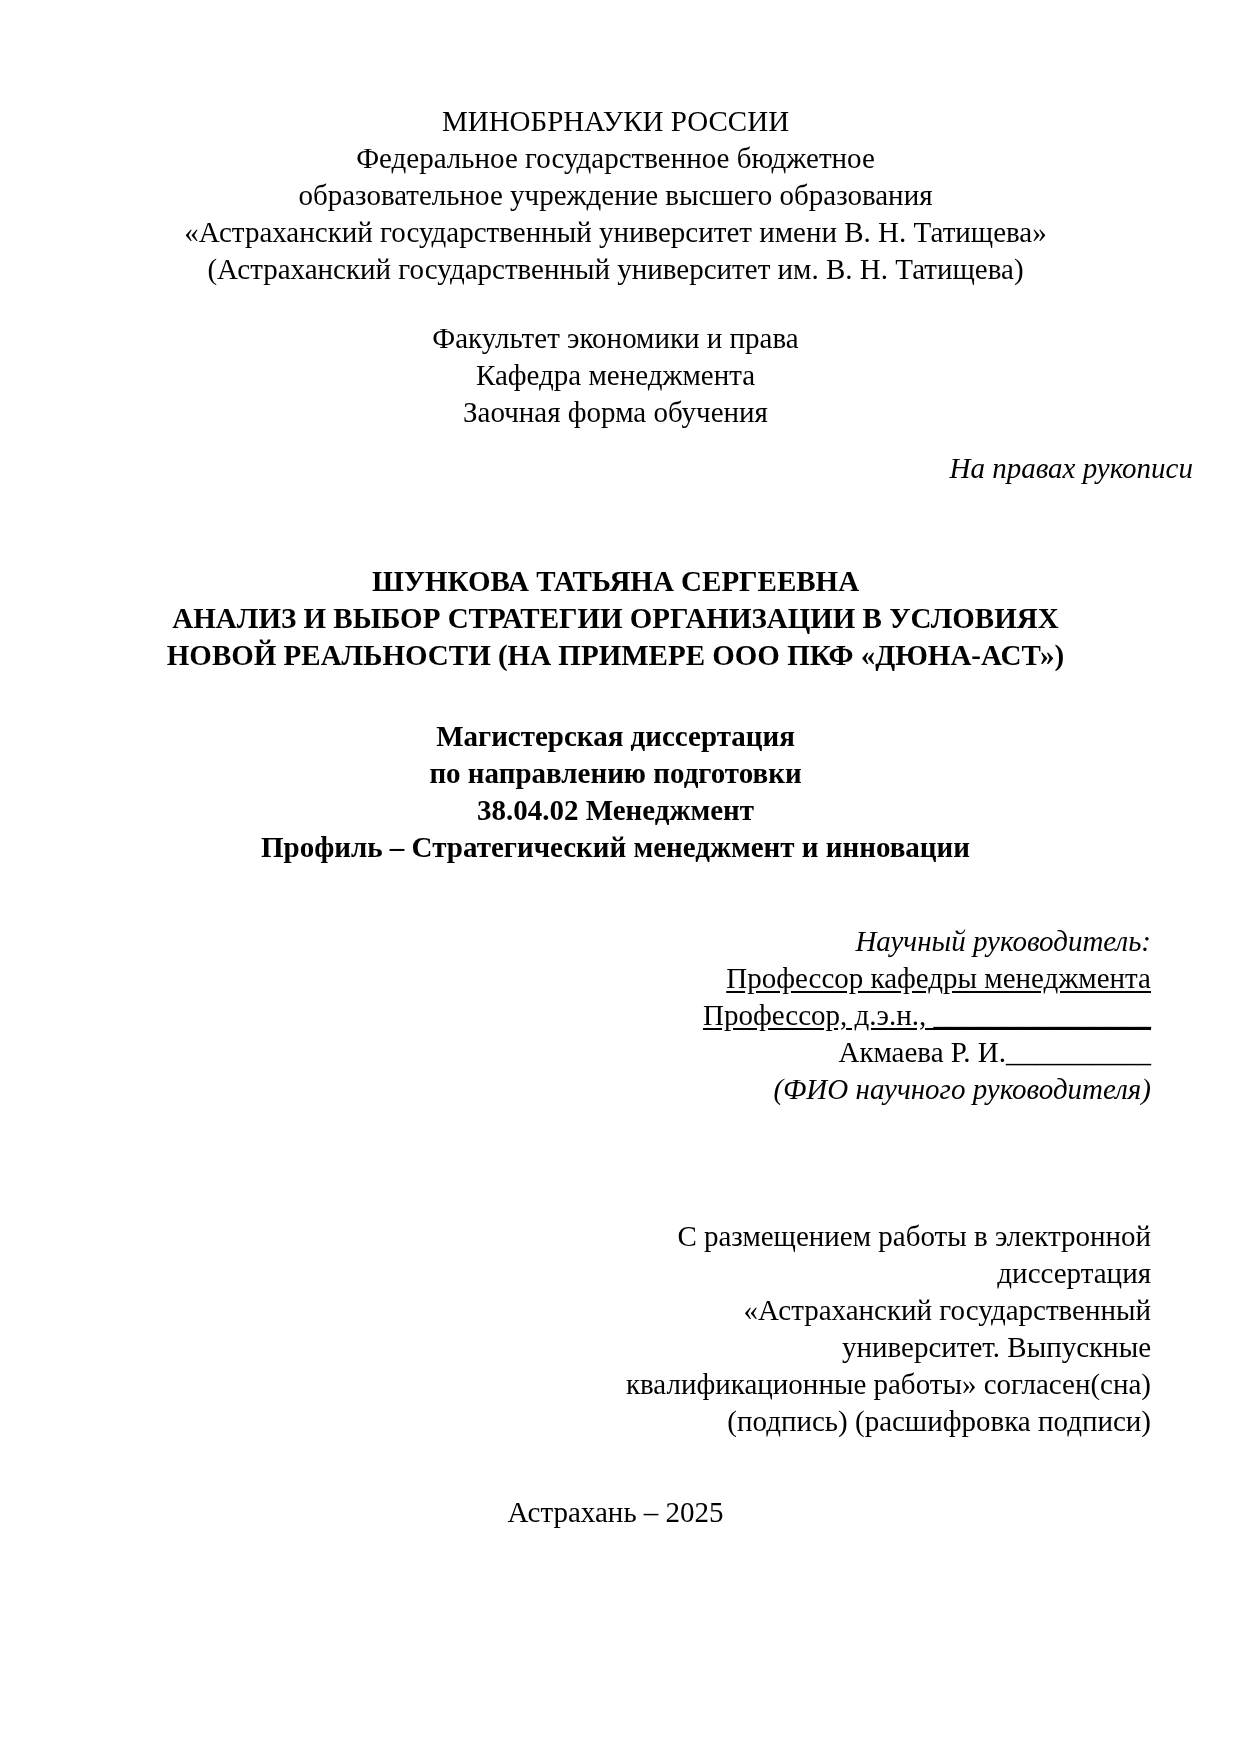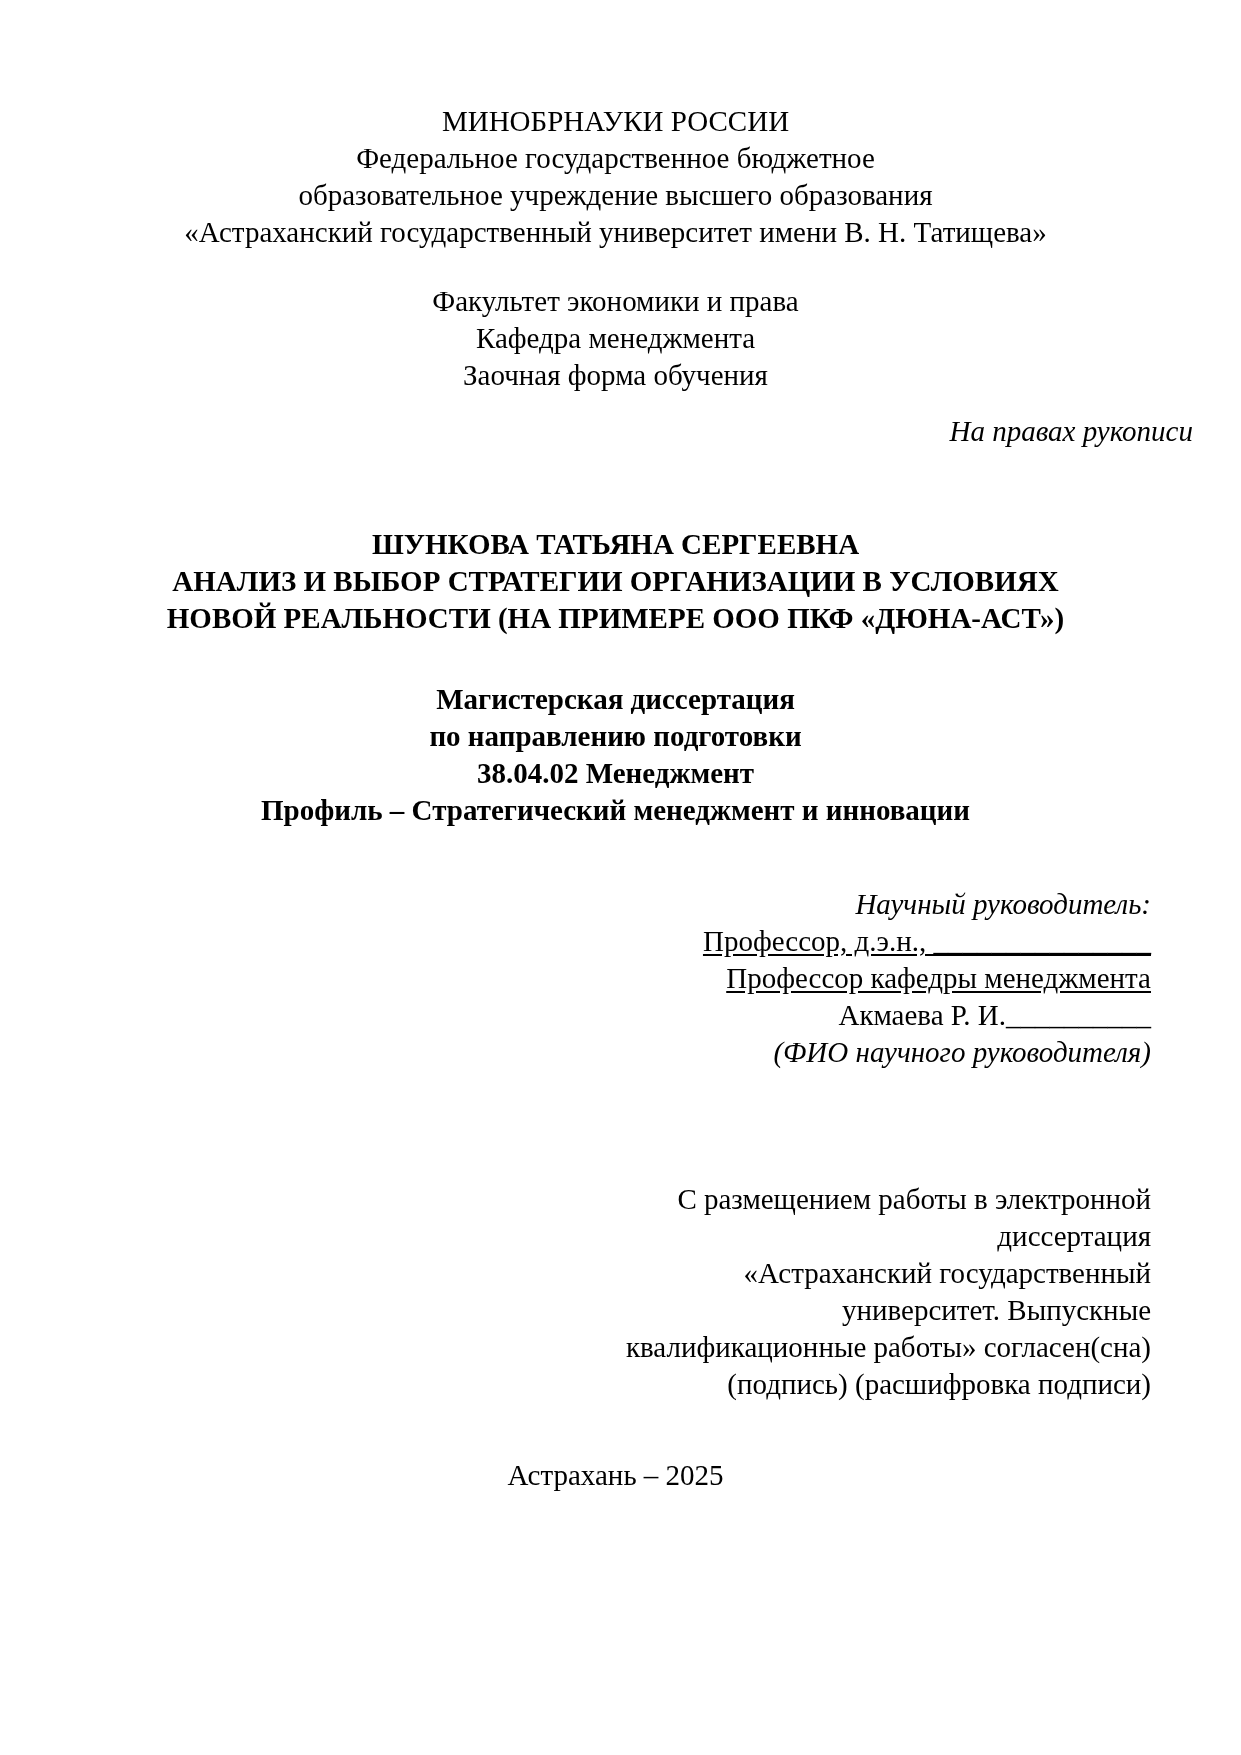--- a/index.html
+++ b/index.html
@@ -67,20 +67,21 @@
 </head>
 <body>
 
 <div class="page">
 
   <div class="center-block header-block">
     <div>МИНОБРНАУКИ РОССИИ</div>
     <div>Федеральное государственное бюджетное</div>
     <div>образовательное учреждение высшего образования</div>
     <div>«Астраханский государственный университет имени В. Н. Татищева»</div>
+    <div>(Астраханский государственный университет им. В. Н. Татищева)</div>
   </div>
 
   <div class="center-block dept-block">
     <div>Факультет экономики и права</div>
     <div>Кафедра менеджмента</div>
     <div>Заочная форма обучения</div>
   </div>
 
   <div class="manuscript-note">На правах рукописи</div>
 
@@ -92,22 +93,22 @@
 
   <div class="center-block program-block">
     <div>Магистерская диссертация</div>
     <div>по направлению подготовки</div>
     <div>38.04.02 Менеджмент</div>
     <div>Профиль – Стратегический менеджмент и инновации</div>
   </div>
 
   <div class="right-block supervisor-block">
     <div class="italic">Научный руководитель:</div>
+    <div><span class="u">Профессор кафедры менеджмента</span></div>
     <div><span class="u">Профессор, д.э.н., _______________</span></div>
-    <div><span class="u">Профессор кафедры менеджмента</span></div>
     <div>Акмаева Р. И.__________</div>
     <div class="italic">(ФИО научного руководителя)</div>
   </div>
 
   <div class="right-block consent-block">
     <div>С размещением работы в электронной</div>
     <div>диссертация</div>
     <div>«Астраханский государственный</div>
     <div>университет. Выпускные</div>
     <div>квалификационные работы» согласен(сна)</div>

